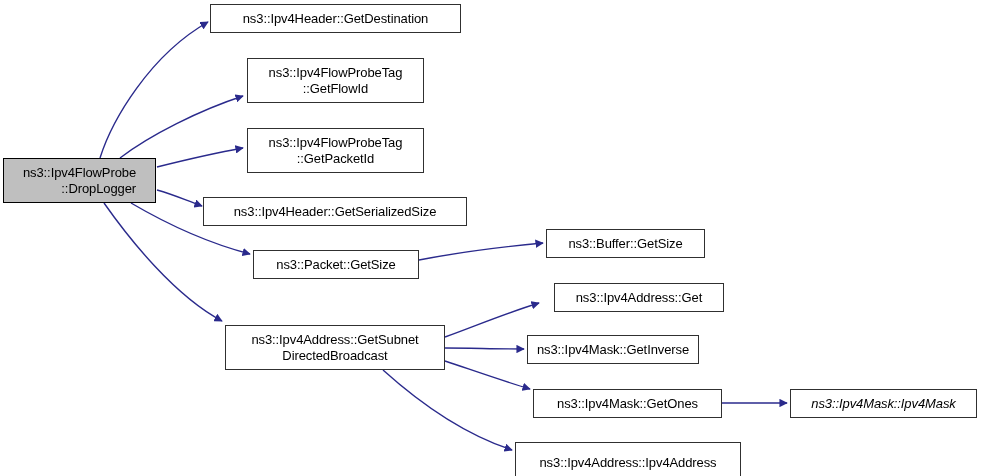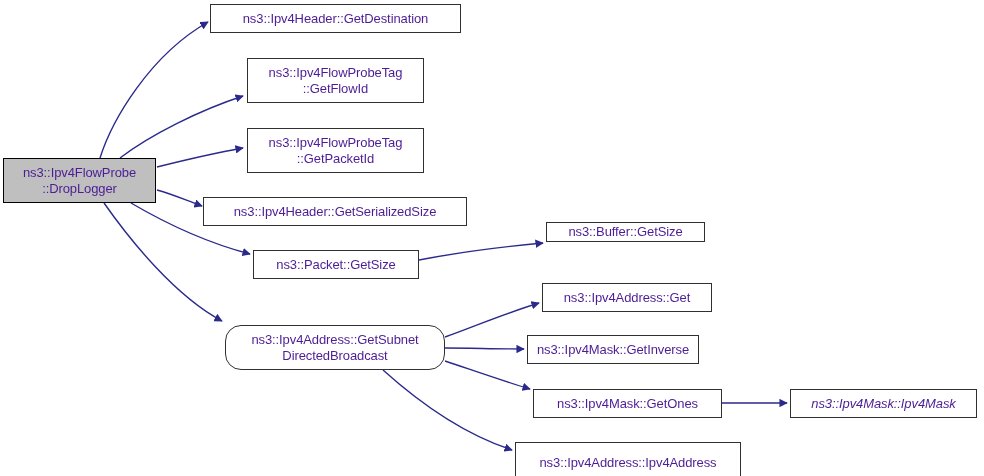--- a/index.html
+++ b/index.html
@@ -22,34 +22,35 @@
     top: 0;
     width: 984px;
     height: 476px;
     pointer-events: none;
   }
   .node {
     position: absolute;
     box-sizing: border-box;
     border: 1px solid #303030;
     background: #ffffff;
-    color: #4c1d95;
+    color: #000000;
     display: flex;
     align-items: center;
     justify-content: center;
     text-align: center;
     font-size: 13px;
     line-height: 16px;
     letter-spacing: -0.1px;
     white-space: pre-line;
     cursor: default;
   }
   .node.root {
     background: #bfbfbf;
     border: 1px solid #000000;
+    text-align: right;
   }
   .node-label {
     display: block;
     white-space: pre-line;
     padding: 0 4px;
   }
 </style>
 </head>
 <body>
 
@@ -80,23 +81,23 @@
   <div id="nodes">
       <div class="node root" style="left: 3px; top: 158px; width: 153px; height: 45px; background: rgb(191, 191, 191);"><span class="node-label">ns3::Ipv4FlowProbe
 ::DropLogger</span></div>
       <div class="node" style="left: 210px; top: 4px; width: 251px; height: 29px; border-color: rgb(48, 48, 48); background: rgb(255, 255, 255);"><span class="node-label">ns3::Ipv4Header::GetDestination</span></div>
       <div class="node" style="left: 247px; top: 58px; width: 177px; height: 45px; border-color: rgb(48, 48, 48); background: rgb(255, 255, 255);"><span class="node-label">ns3::Ipv4FlowProbeTag
 ::GetFlowId</span></div>
       <div class="node" style="left: 247px; top: 128px; width: 177px; height: 45px; border-color: rgb(48, 48, 48); background: rgb(255, 255, 255);"><span class="node-label">ns3::Ipv4FlowProbeTag
 ::GetPacketId</span></div>
       <div class="node" style="left: 203px; top: 197px; width: 264px; height: 29px; border-color: rgb(48, 48, 48); background: rgb(255, 255, 255); text-align: center;"><span class="node-label">ns3::Ipv4Header::GetSerializedSize</span></div>
       <div class="node" style="left: 253px; top: 250px; width: 166px; height: 29px; border-color: rgb(48, 48, 48); background: rgb(255, 255, 255);"><span class="node-label">ns3::Packet::GetSize</span></div>
-      <div class="node" style="left: 225px; top: 325px; width: 220px; height: 45px; border-color: rgb(48, 48, 48); background: rgb(255, 255, 255); border-radius: 16px;"><span class="node-label">ns3::Ipv4Address::GetSubnet
+      <div class="node" style="left: 225px; top: 325px; width: 220px; height: 45px; border-color: rgb(48, 48, 48); background: rgb(255, 255, 255);"><span class="node-label">ns3::Ipv4Address::GetSubnet
 DirectedBroadcast</span></div>
-      <div class="node" style="left: 546px; top: 222px; width: 159px; height: 20px; border-color: rgb(48, 48, 48); background: rgb(255, 255, 255);"><span class="node-label">ns3::Buffer::GetSize</span></div>
-      <div class="node" style="left: 542px; top: 283px; width: 170px; height: 29px; border-color: rgb(48, 48, 48); background: rgb(255, 255, 255);"><span class="node-label">ns3::Ipv4Address::Get</span></div>
+      <div class="node" style="left: 546px; top: 229px; width: 159px; height: 29px; border-color: rgb(48, 48, 48); background: rgb(255, 255, 255);"><span class="node-label">ns3::Buffer::GetSize</span></div>
+      <div class="node" style="left: 554px; top: 283px; width: 170px; height: 29px; border-color: rgb(48, 48, 48); background: rgb(255, 255, 255);"><span class="node-label">ns3::Ipv4Address::Get</span></div>
       <div class="node" style="left: 527px; top: 335px; width: 172px; height: 29px; border-color: rgb(48, 48, 48); background: rgb(255, 255, 255);"><span class="node-label">ns3::Ipv4Mask::GetInverse</span></div>
       <div class="node" style="left: 533px; top: 389px; width: 189px; height: 29px; border-color: rgb(48, 48, 48); background: rgb(255, 255, 255);"><span class="node-label">ns3::Ipv4Mask::GetOnes</span></div>
       <div class="node" style="left: 515px; top: 442px; width: 226px; height: 41px; border-color: rgb(48, 48, 48); background: rgb(255, 255, 255);"><span class="node-label">ns3::Ipv4Address::Ipv4Address</span></div>
       <div class="node" style="left: 790px; top: 389px; width: 187px; height: 29px; border-color: rgb(48, 48, 48); background: rgb(255, 255, 255); font-style: italic;"><span class="node-label">ns3::Ipv4Mask::Ipv4Mask</span></div>
     </div>
 
 </div>
 
 </body></html>

